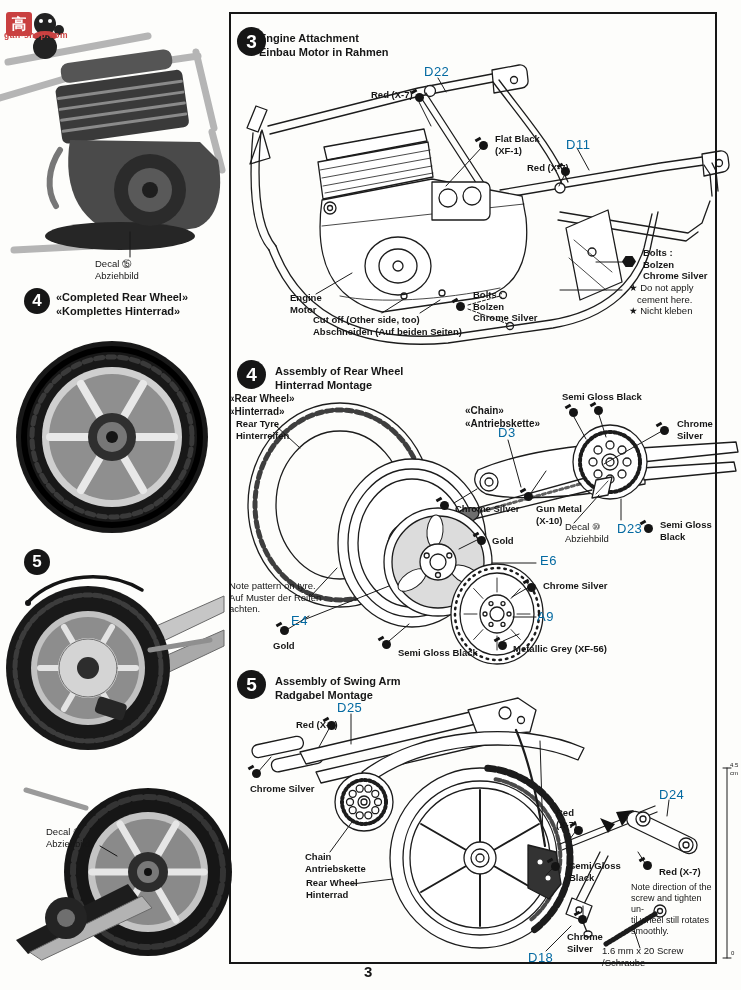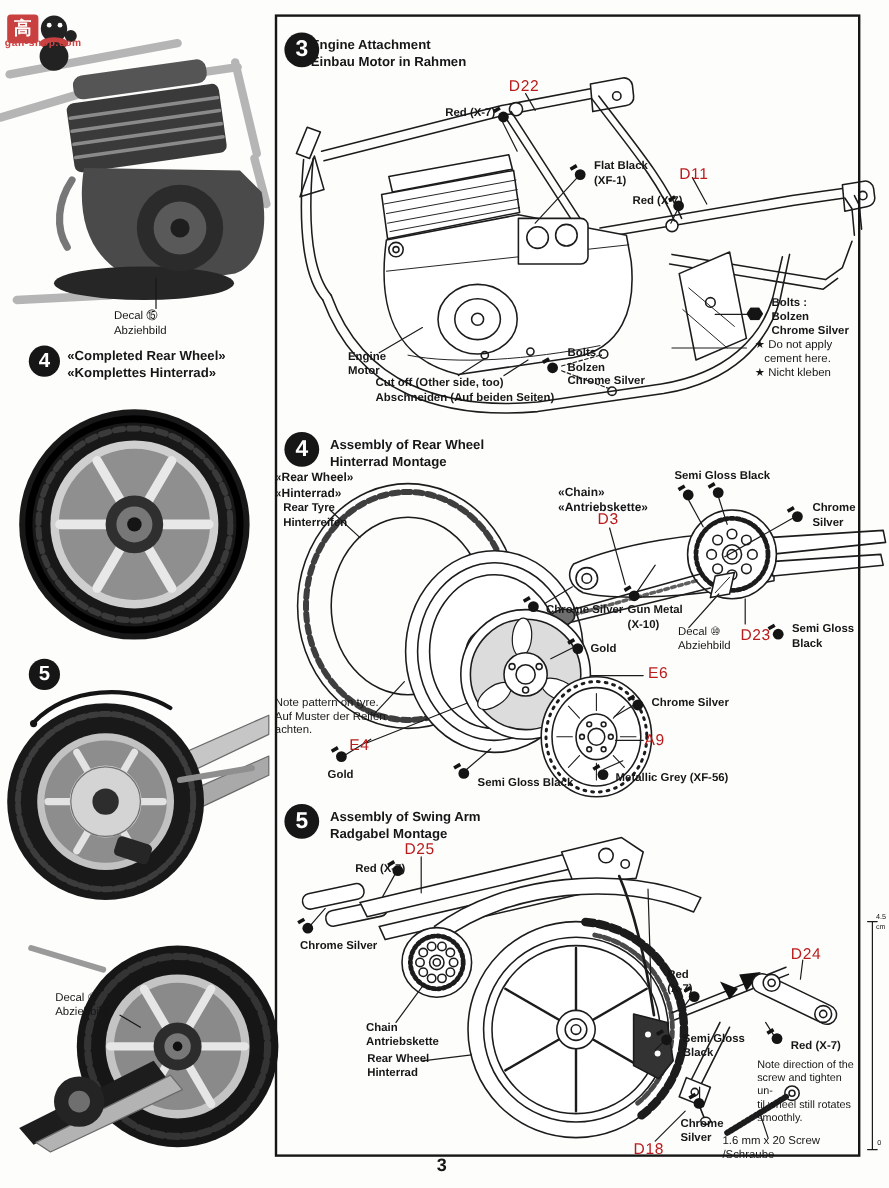--- a/index.html
+++ b/index.html
@@ -2,21 +2,21 @@
 <html><head>
 <meta charset="utf-8">
 <style>
   body{margin:0;background:#ffffff}
   #page{position:relative;width:741px;height:990px;background:#fdfdfb;overflow:hidden;
         font-family:"Liberation Sans",sans-serif;color:#161616}
   #art{position:absolute;left:0;top:0;z-index:1}
   #mainbox{position:absolute;left:229px;top:12px;width:484px;height:948px;border:2px solid #161616;z-index:2;pointer-events:none}
   .lbl{position:absolute;z-index:4;font-size:9.5px;line-height:1.22;white-space:pre-line;color:#161616}
   .b{font-weight:bold}
-  .code{position:absolute;z-index:4;font-size:13px;letter-spacing:.5px;color:#b91c1c;white-space:pre}
+  .code{position:absolute;z-index:4;font-size:13px;letter-spacing:.5px;color:#0369a1;white-space:pre}
   .hdr{position:absolute;z-index:4;font-weight:bold;font-size:10px;line-height:1.25;white-space:pre-line;color:#161616}
   .title{position:absolute;z-index:4;font-weight:bold;font-size:11px;line-height:1.3;white-space:pre-line;color:#161616}
   .badge{position:absolute;z-index:4;background:#161616;color:#fff;border-radius:50%;text-align:center}
   .badge.big{width:29px;height:29px;font:bold 19px/29px "Liberation Sans",sans-serif}
   .badge.lft{width:26px;height:26px;font:bold 17px/26px "Liberation Sans",sans-serif}
   .dot{position:absolute;z-index:3;width:9px;height:9px;background:#141414;border-radius:50%}
   .dot::before{content:"";position:absolute;left:-4px;top:-3px;width:6px;height:3px;background:#141414;transform:rotate(-30deg)}
   .hex{position:absolute;z-index:3;width:14px;height:11px;background:#141414;
        clip-path:polygon(25% 0,75% 0,100% 50%,75% 100%,25% 100%,0 50%)}
   .wm-brand{position:absolute;z-index:5;font-weight:bold;font-size:17px;letter-spacing:2px;color:#a6a6a6}
@@ -326,21 +326,21 @@
 «Antriebskette»</div>
   <div class="code" style="left:498px;top:425px">D3</div>
   <div class="lbl b" style="left:562px;top:391px">Semi Gloss Black</div>
   <div class="dot" style="left:569px;top:408px"></div>
   <div class="dot" style="left:594px;top:406px"></div>
   <div class="lbl b" style="left:677px;top:418px">Chrome
 Silver</div>
   <div class="dot" style="left:660px;top:426px"></div>
   <div class="lbl b" style="left:455px;top:503px">Chrome Silver</div>
   <div class="dot" style="left:440px;top:501px"></div>
-  <div class="lbl b" style="left:523px;top:503px">Gun Metal
+  <div class="lbl b" style="left:536px;top:503px">Gun Metal
 (X-10)</div>
   <div class="dot" style="left:524px;top:492px"></div>
   <div class="lbl b" style="left:492px;top:535px">Gold</div>
   <div class="dot" style="left:477px;top:536px"></div>
   <div class="lbl" style="left:565px;top:521px">Decal ⑩
 Abziehbild</div>
   <div class="code" style="left:617px;top:521px">D23</div>
   <div class="dot" style="left:644px;top:524px"></div>
   <div class="lbl b" style="left:660px;top:519px">Semi Gloss
 Black</div>

